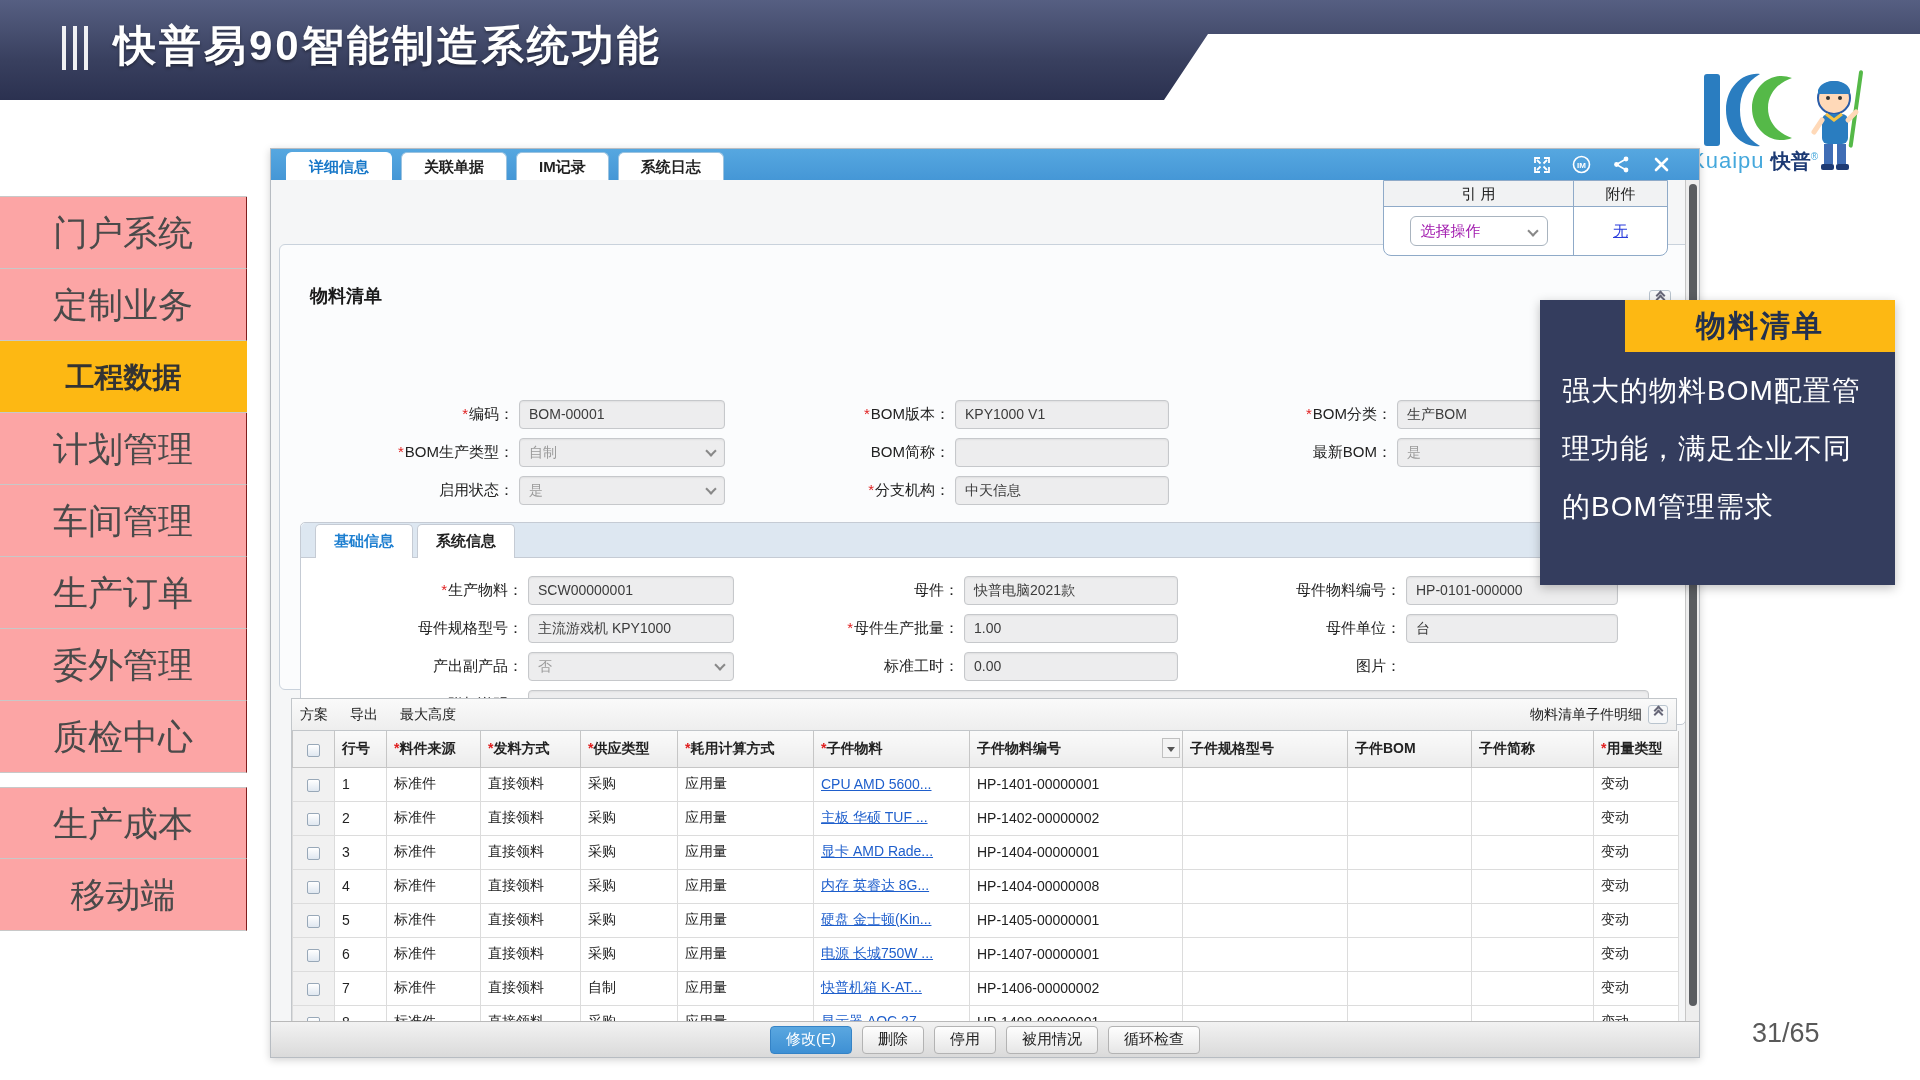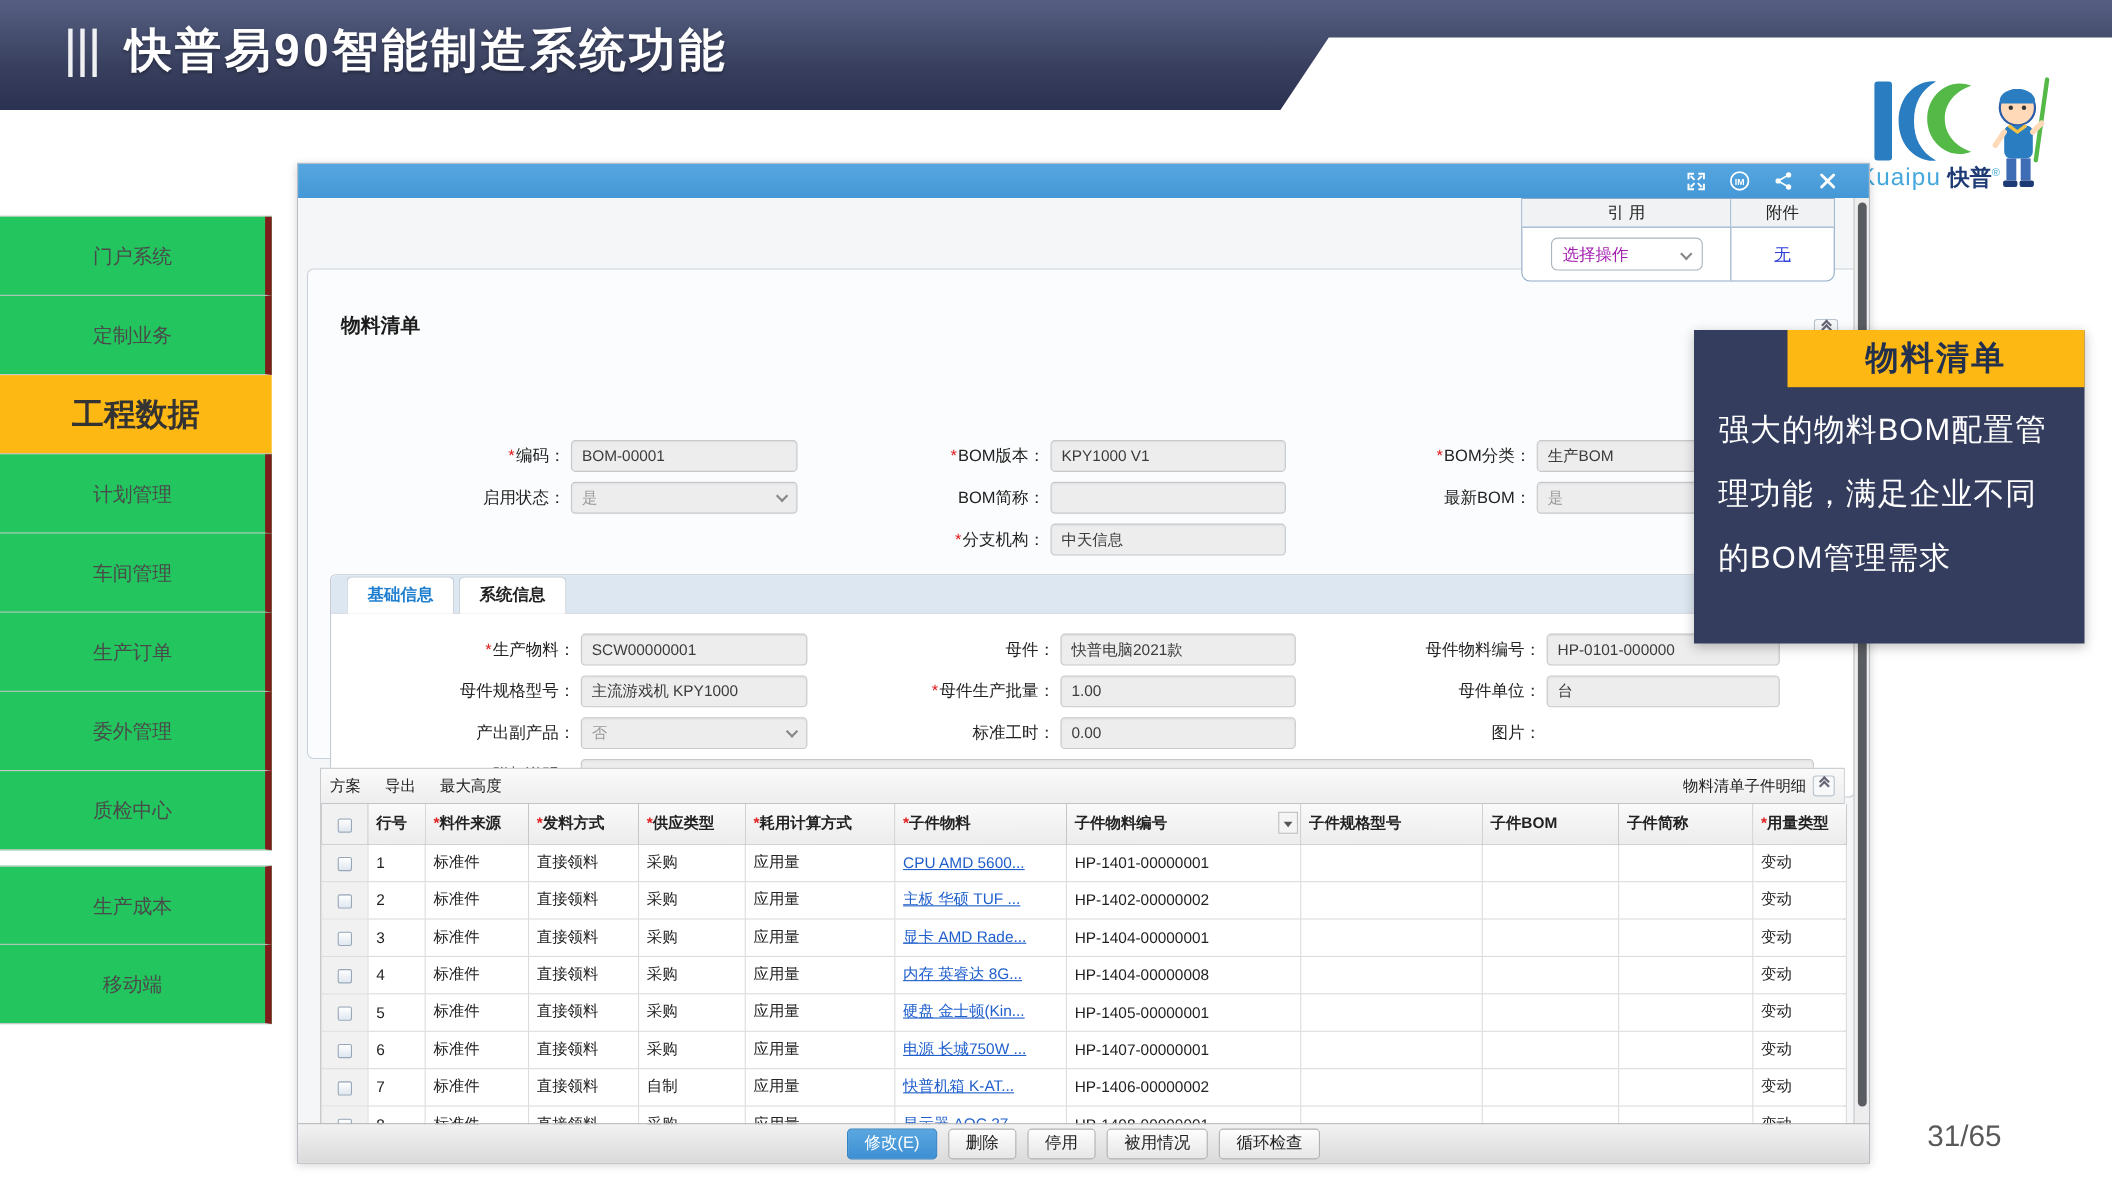--- a/index.html
+++ b/index.html
@@ -17,22 +17,22 @@
 
   
   #brand { position:absolute; left:1686px; top:68px; width:200px; height:118px; }
   #brand-text { position:absolute; left:1690px; top:148px; font-size:22px; }
   #brand-latin { color:#45a8dc; letter-spacing:1px; }
   #brand-cn { color:#1d3a74; font-weight:bold; font-size:20px; }
   #brand-reg { color:#45a8dc; font-size:10px; vertical-align:super; }
 
   
   #sidebar { position:absolute; left:0; top:196px; width:247px; border-top:1px solid #c8c8c8; }
-  .side-item { height:72px; line-height:72px; text-align:center; font-size:18px; color:#4a4a4a;
-    border-bottom:1px solid #c8c8c8; border-right:6px solid #7f1d1d; background:#22c55e; cursor:pointer; }
+  .side-item { height:72px; line-height:72px; text-align:center; font-size:35px; color:#4a4a4a;
+    border-bottom:1px solid #c8c8c8; border-right:1px solid #7f1d1d; background:#fca5a5; cursor:pointer; }
   .side-item.gap { margin-top:14px; border-top:1px solid #c8c8c8; }
   .side-item.active { background:#fdb813; color:#333; font-weight:bold; font-size:29px; border-right:none; }
 
   
   #app-window { position:absolute; left:270px; top:148px; width:1430px; height:910px;
     background:#f5f6f7; border:1px solid #b7bcc2; box-shadow:0 2px 8px rgba(0,0,0,.18); }
   #tabbar { position:absolute; left:0; top:0; width:100%; height:31px;
     background:linear-gradient(180deg,#56a7e0,#4597d6); }
   .wtab { position:relative; float:left; margin:3px 0 0 9px; height:28px; padding:0 22px; line-height:28px;
     background:#fff; border:1px solid #9cc3e0; border-bottom:none; border-radius:6px 6px 0 0;
@@ -194,20 +194,26 @@
     <div class="side-item">车间管理</div>
     <div class="side-item">生产订单</div>
     <div class="side-item">委外管理</div>
     <div class="side-item">质检中心</div>
     <div class="side-item gap">生产成本</div>
     <div class="side-item">移动端</div>
   </div>
 
 <div id="app-window">
   <div id="tabbar">
+    <div id="tabbar-left">
+        <div class="wtab active">详细信息</div>
+        <div class="wtab">关联单据</div>
+        <div class="wtab">IM记录</div>
+        <div class="wtab">系统日志</div>
+      </div>
     <div id="titlebar-icons">
       <span class="tbi">
         <svg width="18" height="18" viewBox="0 0 18 18" stroke="#fff" stroke-width="1.8" fill="#fff">
           <path d="M2 7 L2 2 L7 2" fill="none"></path>
             <path d="M11 2 L16 2 L16 7" fill="none"></path>
           <path d="M16 11 L16 16 L11 16" fill="none"></path>
             <path d="M7 16 L2 16 L2 11" fill="none"></path>
           <path d="M4 4 L7.5 7.5 M14 4 L10.5 7.5 M14 14 L10.5 10.5 M4 14 L7.5 10.5" fill="none"></path>
         </svg>
       </span>
@@ -258,20 +264,24 @@
       <i class="chevup"></i>
     </div>
 
     <div id="main-card">
       <div id="page-title">物料清单</div>
 
       <div class="fcol" id="ft-c1" style="left:24px;top:154px;--ctlw:206px">
           <div class="frow">
             <span class="flabel"><i class="req">*</i>编码：</span>
             <span class="fctl">BOM-00001</span>
+          </div>
+          <div class="frow">
+            <span class="flabel"><i class="req">*</i>BOM生产类型：</span>
+            <span class="fctl muted">自制<i class="chev"></i></span>
           </div>
           <div class="frow">
             <span class="flabel">启用状态：</span>
             <span class="fctl muted">是<i class="chev"></i></span>
           </div>
         </div>
       <div class="fcol" id="ft-c2" style="left:460px;top:154px;--ctlw:214px">
           <div class="frow">
             <span class="flabel"><i class="req">*</i>BOM版本：</span>
             <span class="fctl">KPY1000 V1</span>

